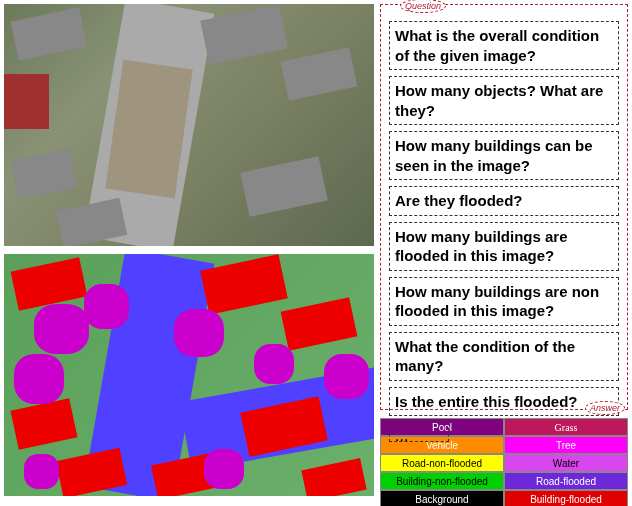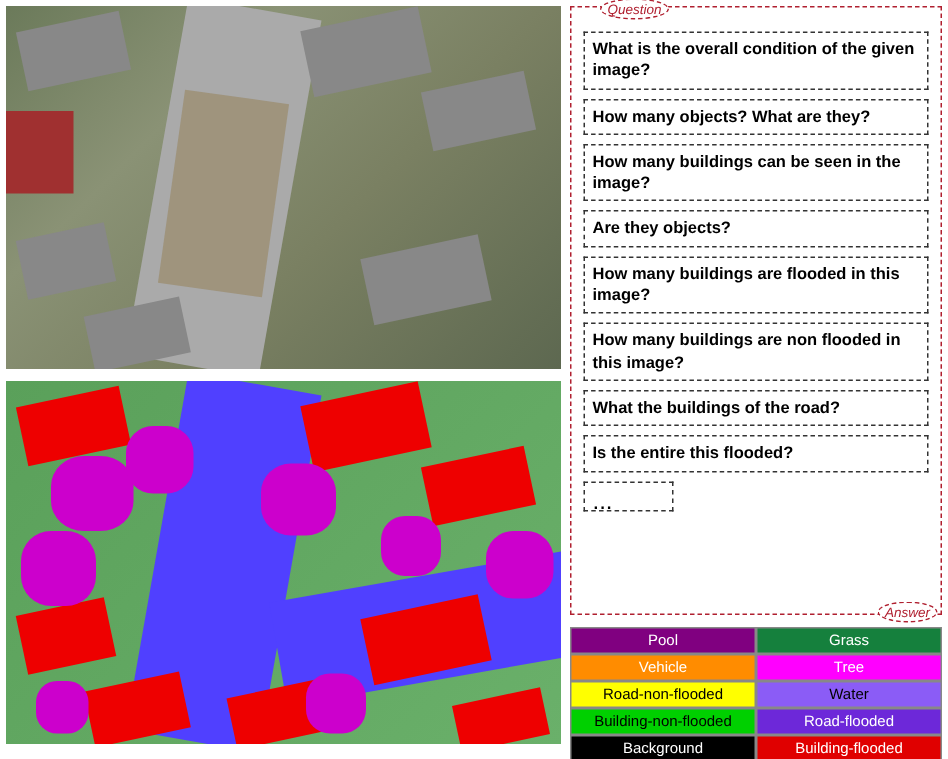--- a/index.html
+++ b/index.html
@@ -19,31 +19,31 @@
 
 .seg .tree { background: #cc00cc; border-radius: 40%; }
 .seg .road { background: #5040ff; }
 .seg .broof { background: #ee0000; }
 
 .qa-panel { border: 1.5px dashed #b02030; padding: 16px 8px 10px 8px; position: relative; height: 406px; }
 .tag { position: absolute; border: 1px dashed #b02030; color: #b02030; font-size: 9px; padding: 1px 4px; border-radius: 50%; background: #fff; font-style: italic; }
 .tag-q { top: -6px; left: 6px; margin-left: 13px; }
 .tag-a { bottom: -6px; right: 2px; }
 
-.qrow { border: 1px dashed #333; padding: 4px 5px; margin-bottom: 6px; font-size: 11px; font-weight: bold; line-height: 1.3; }
+.qrow { border: 1px dashed #333; padding: 4px 5px; margin-bottom: 6px; font-size: 15px; font-weight: bold; line-height: 1.3; }
 .arow { border: 1px dashed #333; padding: 4px 5px; width: 60px; height: 20px; }
 
 .legend { margin-top: 8px; display: grid; grid-template-columns: 1fr 1fr; }
 .leg-cell { height: 18px; display: flex; align-items: center; justify-content: center; font-size: 10px; color: #fff; border: 1px solid #888; }
 .c-purple { background: #800080; }
-.c-green { background: #15803d; }
+.c-green { background: #be185d; font-family: Liberation Serif, serif; }
 .c-magenta { background: #ff00ff; }
 .c-orange { background: #ff8c00; }
 .c-yellow { background: #ffff00; color: #000; }
-.c-cyan { background: #8b5cf6; color: #000; }
+.c-cyan { background: #d946ef; color: #000; }
 .c-bgreen { background: #00d000; color: #000; }
 .c-blue { background: #6d28d9; }
 .c-black { background: #000; }
 .c-red { background: #e00000; }
 </style>
 </head>
 <body>
 
 <div class="left-col">
   <div class="img-box aerial">
@@ -79,24 +79,24 @@
   </div>
 </div>
 
 <div class="right-col">
   <div class="qa-panel">
     <div class="tag tag-q">Question</div>
     <div class="tag tag-a">Answer</div>
     <div class="qrow">What is the overall condition of the given image?</div>
     <div class="qrow">How many objects? What are they?</div>
     <div class="qrow">How many buildings can be seen in the image?</div>
-    <div class="qrow">Are they objects?</div>
+    <div class="qrow">Are they flooded?</div>
     <div class="qrow">How many buildings are flooded in this image?</div>
     <div class="qrow">How many buildings are non flooded in this image?</div>
-    <div class="qrow">What the buildings of the road?</div>
+    <div class="qrow">What the condition of the many?</div>
     <div class="qrow">Is the entire this flooded?</div>
     <div class="arow">...</div>
   </div>
 
   <div class="legend">
     <div class="leg-cell c-purple">Pool</div>
     <div class="leg-cell c-green">Grass</div>
     <div class="leg-cell c-orange">Vehicle</div>
     <div class="leg-cell c-magenta">Tree</div>
     <div class="leg-cell c-yellow">Road-non-flooded</div>

